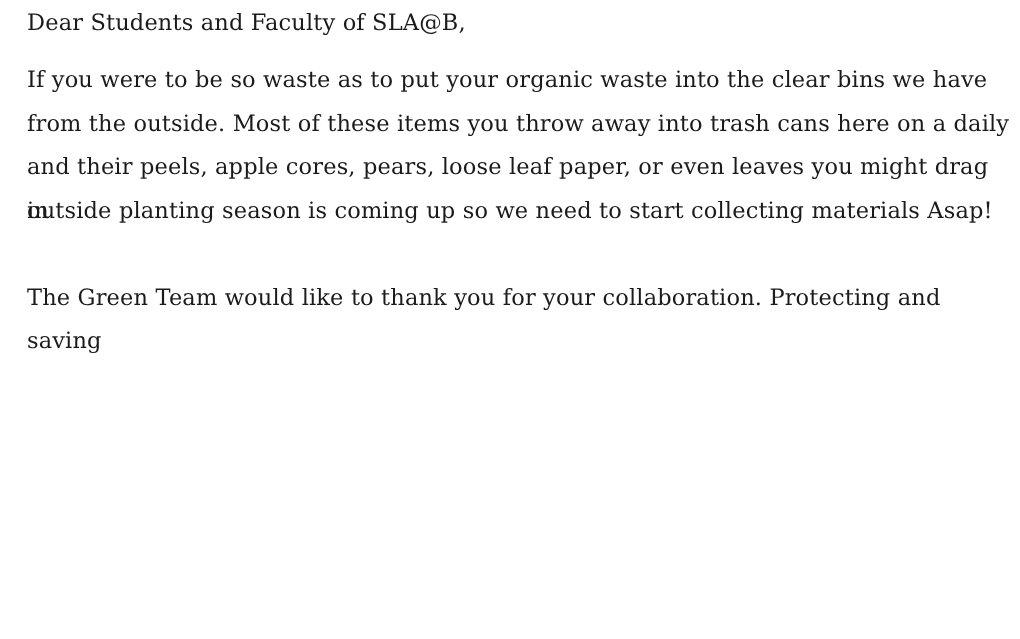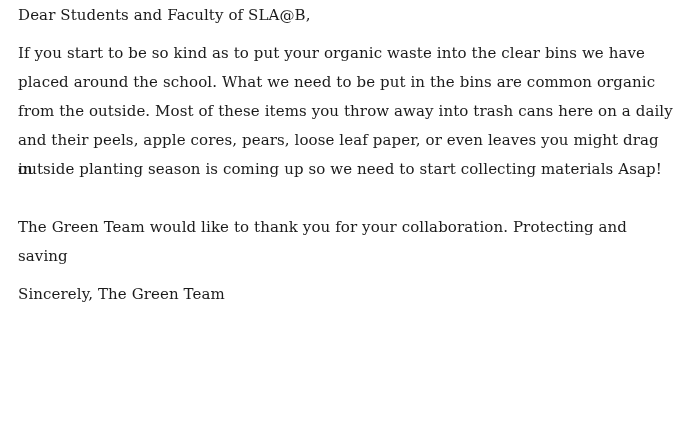--- a/index.html
+++ b/index.html
@@ -29,41 +29,37 @@
   }
   .line {
     font-size: 15px;
     line-height: 29px;
     height: 29px;
     white-space: pre-wrap;
     letter-spacing: 0.1px;
   }
   .para.salutation { margin-bottom: 9px; }
   .para.body       { margin-bottom: 29px; }
-  .para.closing    { margin-bottom: 38px; }
+  .para.closing    { margin-bottom: 18px; }
   .para.signoff    { margin-bottom: 0; }
 </style>
 </head>
 <body>
 
 <div class="page">
 
   <div class="para salutation">
     <div class="line">Dear Students and Faculty of SLA@B,</div>
   </div>
 
   <div class="para body">
-    <div class="line">If you start to be so kind as to put your organic waste into the clear bins we have</div>
-    <div class="line">placed around the school. What we need to be put in the bins are common organic</div>
+    <div class="line">If you were to be so waste as to put your organic waste into the clear bins we have</div>
     <div class="line">from the outside. Most of these items you throw away into trash cans here on a daily</div>
     <div class="line">and their peels, apple cores, pears, loose leaf paper, or even leaves you might drag in</div>
     <div class="line">outside planting season is coming up so we need to start collecting materials Asap!</div>
   </div>
 
   <div class="para closing">
     <div class="line">The Green Team would like to thank you for your collaboration. Protecting and saving</div>
   </div>
 
-  <div class="para signoff">
-    <div class="line">Sincerely, The Green Team</div>
-  </div>
 
 </div>
 
 </body></html>

